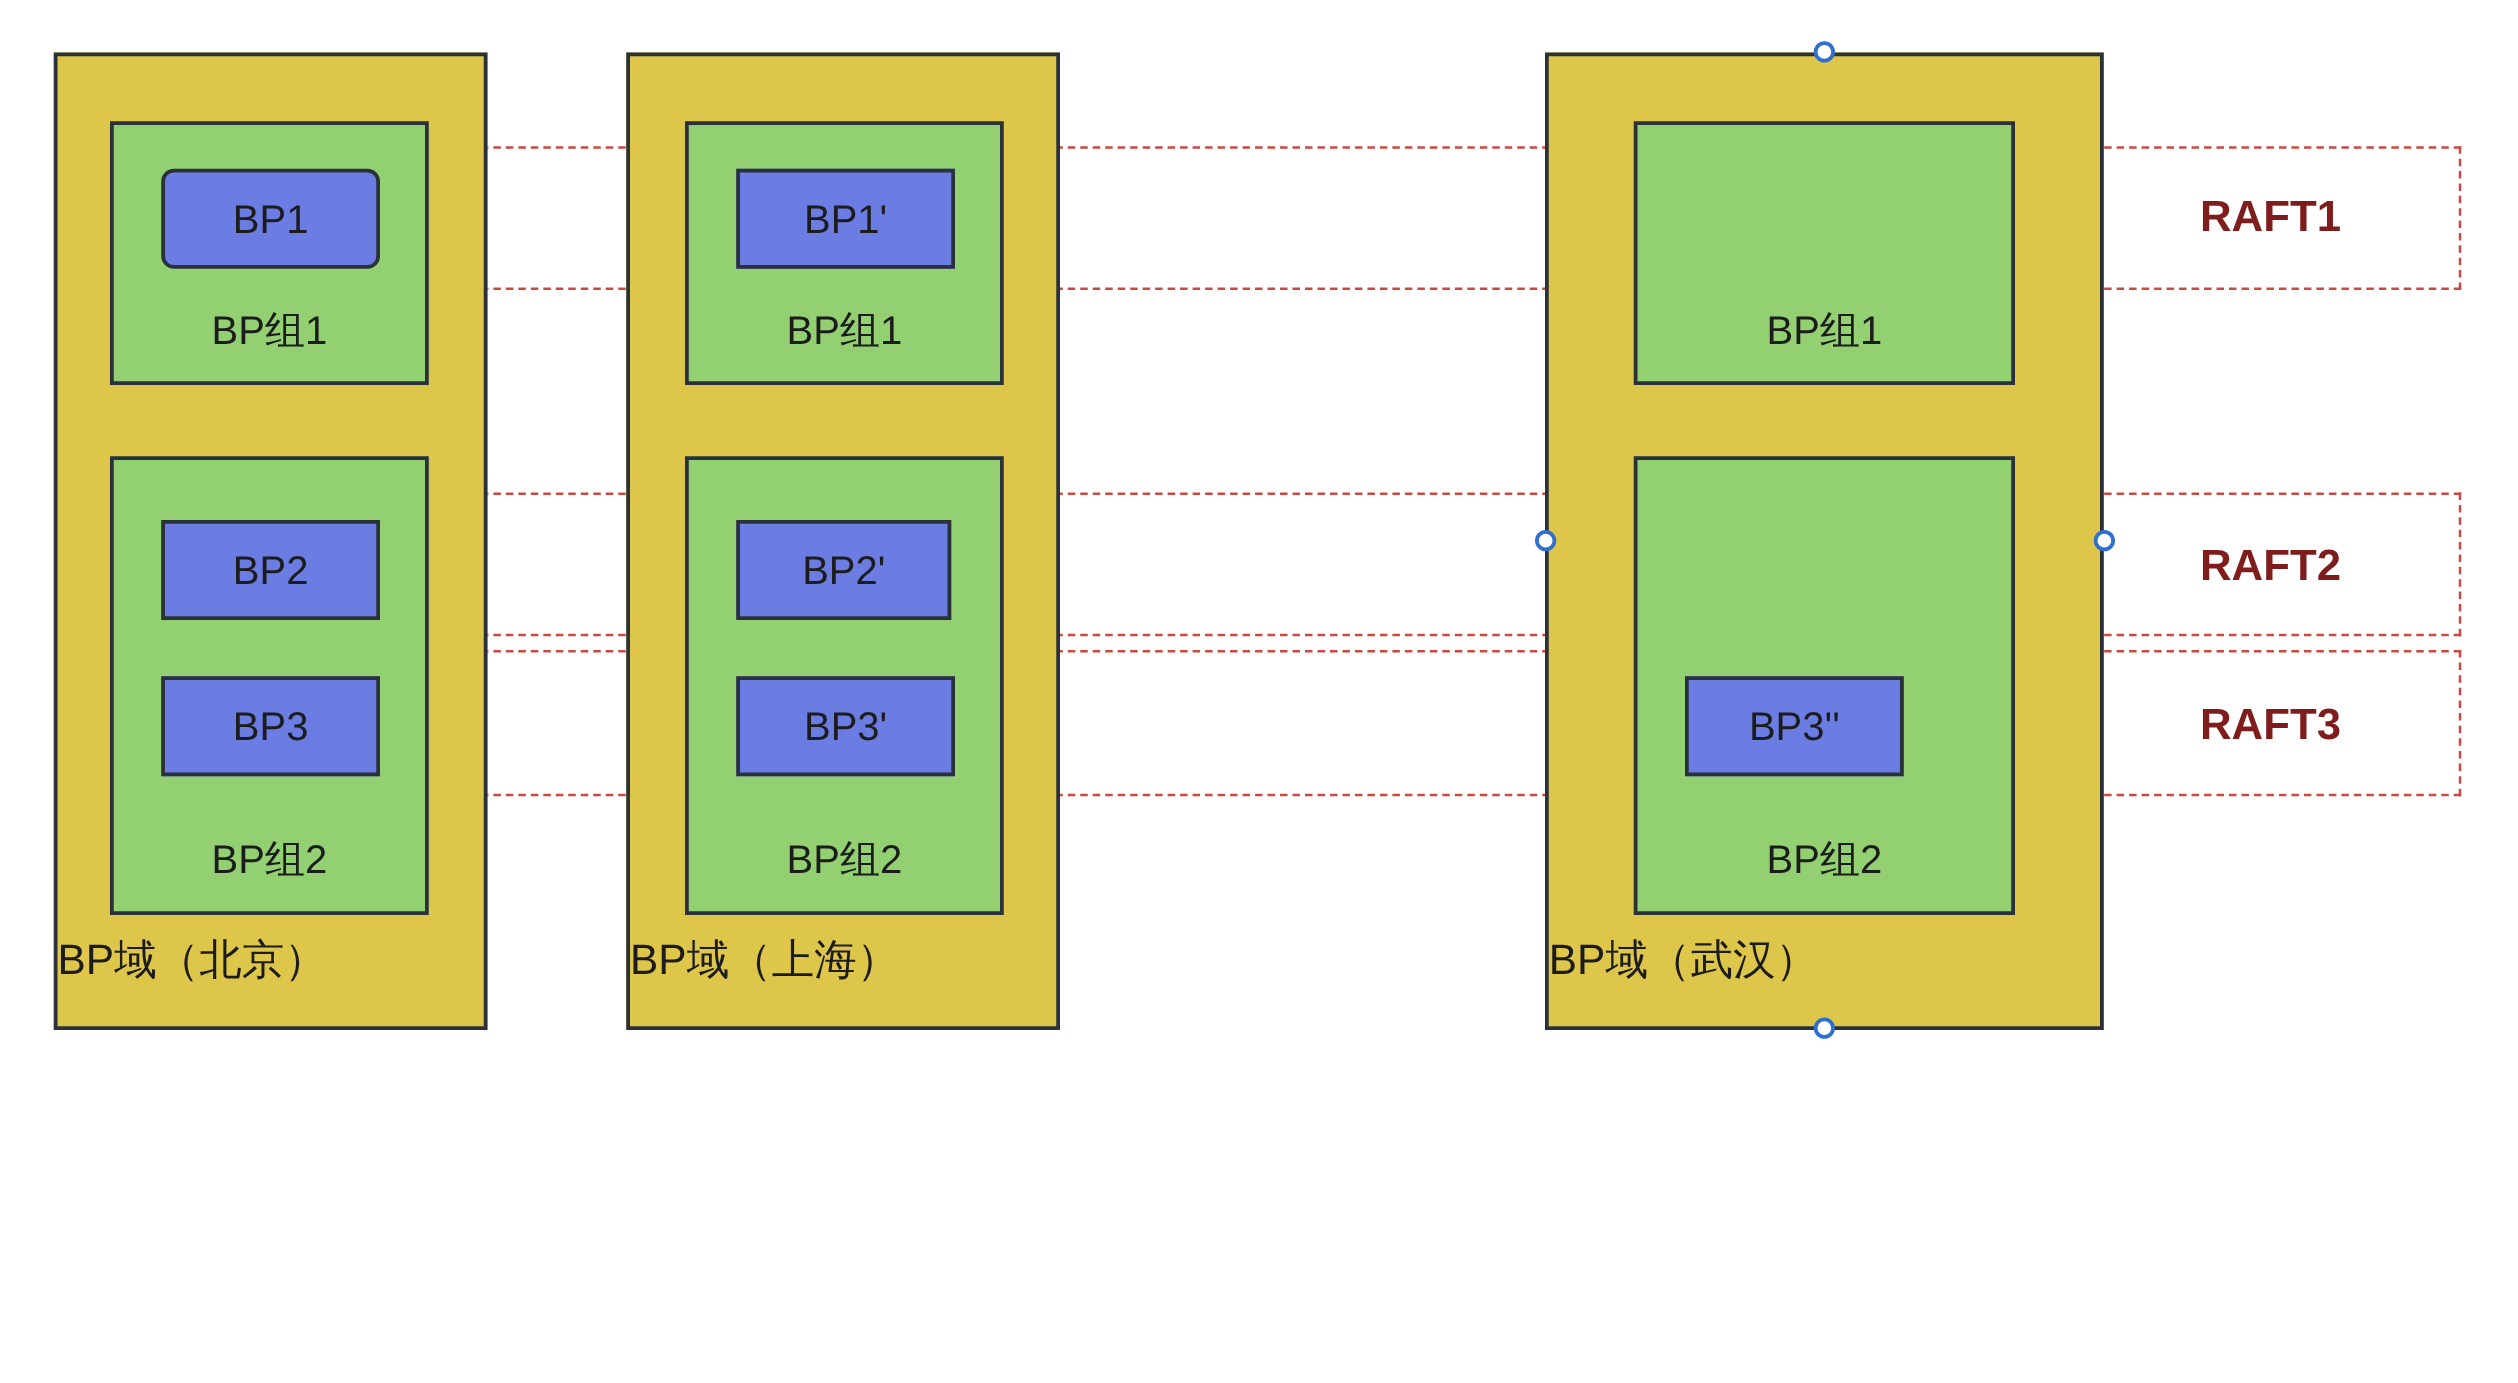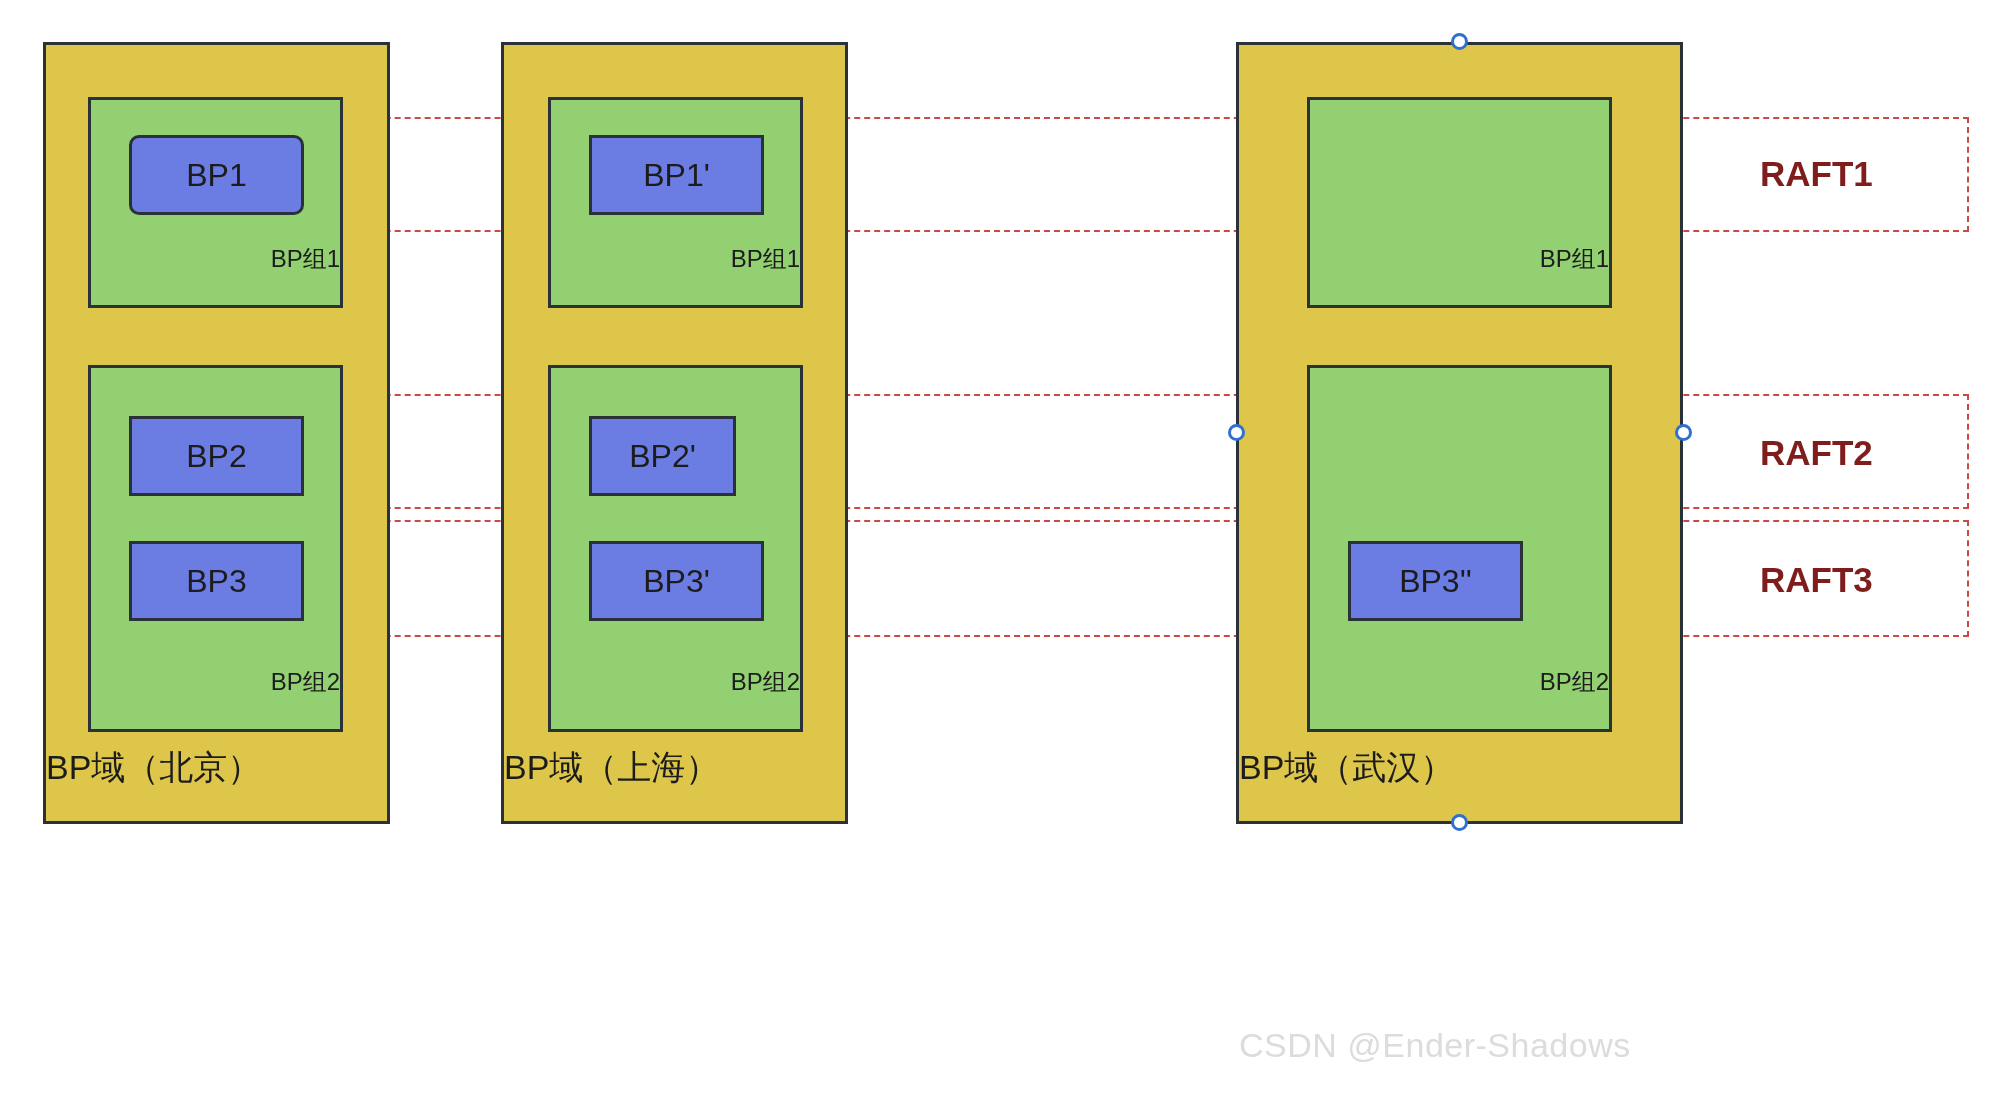--- a/index.html
+++ b/index.html
@@ -39,22 +39,22 @@
   .bp-group {
     position: absolute;
     background: #93d072;
     border: 3px solid #2b3138;
     box-sizing: border-box;
   }
   .bp-group-label {
     position: absolute;
     left: 0;
     right: 0;
-    text-align: right;
-    font-size: 24px;
+    text-align: center;
+    font-size: 32px;
     color: #1c1c1c;
     white-space: nowrap;
   }
 
   
   .bp-node {
     position: absolute;
     background: #6b7ce2;
     border: 3px solid #2b3138;
     box-sizing: border-box;
@@ -130,21 +130,21 @@
   </div>
 
   <div class="bp-group" style="left:548px; top:97px; width:255px; height:211px;">
     <span class="bp-group-label" style="top:143px;">BP组1</span>
   </div>
   <div class="bp-node" style="left:589px; top:135px; width:175px; height:80px;">BP1'</div>
 
   <div class="bp-group" style="left:548px; top:365px; width:255px; height:367px;">
     <span class="bp-group-label" style="top:298px;">BP组2</span>
   </div>
-  <div class="bp-node" style="left:589px; top:416px; width:147px; height:80px;">BP2'</div>
+  <div class="bp-node" style="left:589px; top:416px; width:172px; height:80px;">BP2'</div>
   <div class="bp-node" style="left:589px; top:541px; width:175px; height:80px;">BP3'</div>
 
   <div class="bp-domain" style="left:1236px; top:42px; width:447px; height:782px;">
     <span class="bp-domain-label" style="top:700px;">BP域（武汉）</span>
   </div>
 
   <div class="bp-group" style="left:1307px; top:97px; width:305px; height:211px;">
     <span class="bp-group-label" style="top:143px;">BP组1</span>
   </div>
 
@@ -155,15 +155,14 @@
 
   <div class="raft-label" style="left:1760px; top:154px;">RAFT1</div>
   <div class="raft-label" style="left:1760px; top:433px;">RAFT2</div>
   <div class="raft-label" style="left:1760px; top:560px;">RAFT3</div>
 
   <div class="handle" style="left:1451px; top:33px;"></div>
   <div class="handle" style="left:1228px; top:424px;"></div>
   <div class="handle" style="left:1675px; top:424px;"></div>
   <div class="handle" style="left:1451px; top:814px;"></div>
 
-  <div class="watermark" style="left:1239px; top:1026px;">CSDN @Ender-Shadows</div>
 
 </div>
 
 </body></html>

